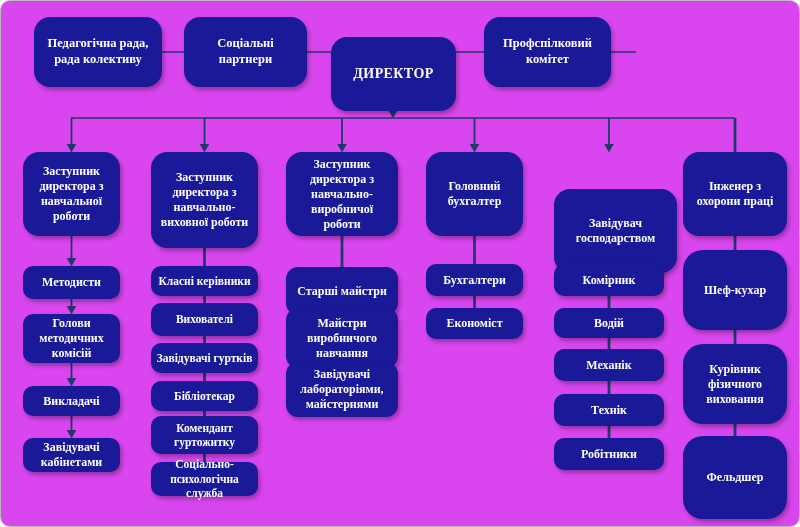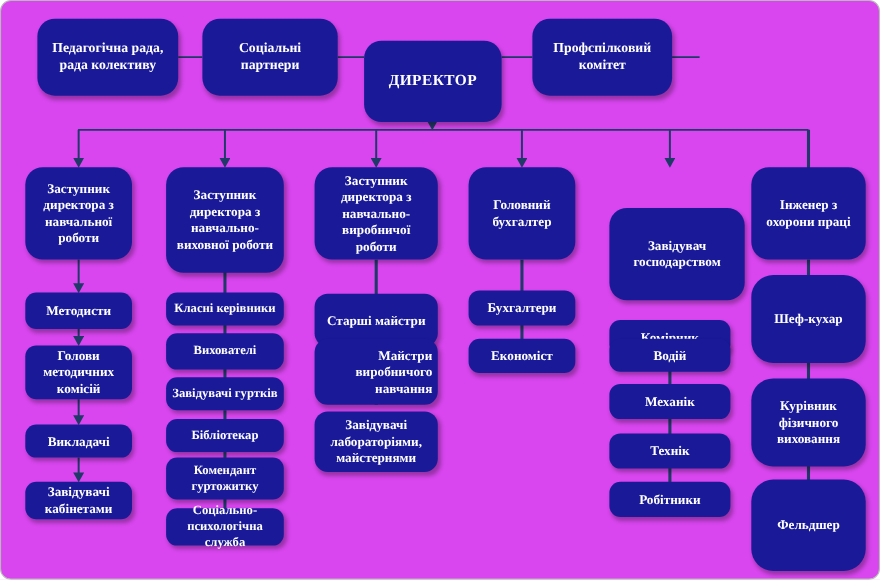--- a/index.html
+++ b/index.html
@@ -53,29 +53,29 @@
   .col2{left:150px;width:107px;border-radius:10px;font-size:11.5px;padding:2px 4px;}
   .b-c2a{top:265px;height:30px;}
   .b-c2b{top:302px;height:33px;}
   .b-c2c{top:342px;height:30px;}
   .b-c2d{top:380px;height:30px;}
   .b-c2e{top:415px;height:38px;}
   .b-c2f{top:461px;height:34px;}
   
   .col3{left:285px;width:112px;border-radius:12px;padding:3px 5px;}
   .b-c3a{top:266px;height:48px;}
-  .b-c3b{top:307px;height:60px;text-align:right;}
-  .b-c3c{top:373px;height:55px;}
+  .b-c3b{top:307px;height:60px;}
+  .b-c3c{top:361px;height:55px;}
   
   .col4{left:425px;width:97px;border-radius:10px;}
   .b-c4a{top:263px;height:32px;}
   .b-c4b{top:307px;height:31px;}
   
   .col5{left:553px;width:110px;border-radius:10px;}
-  .b-c5a{top:263px;height:32px;margin-top:27px;}
+  .b-c5a{top:263px;height:32px;}
   .b-c5b{top:307px;height:30px;}
   .b-c5c{top:348px;height:32px;}
   .b-c5d{top:393px;height:32px;}
   .b-c5e{top:437px;height:32px;}
   
   .col6{left:682px;width:104px;border-radius:20px;}
   .b-c6a{top:249px;height:80px;}
   .b-c6b{top:343px;height:80px;}
   .b-c6c{top:435px;height:83px;}
 </style>

